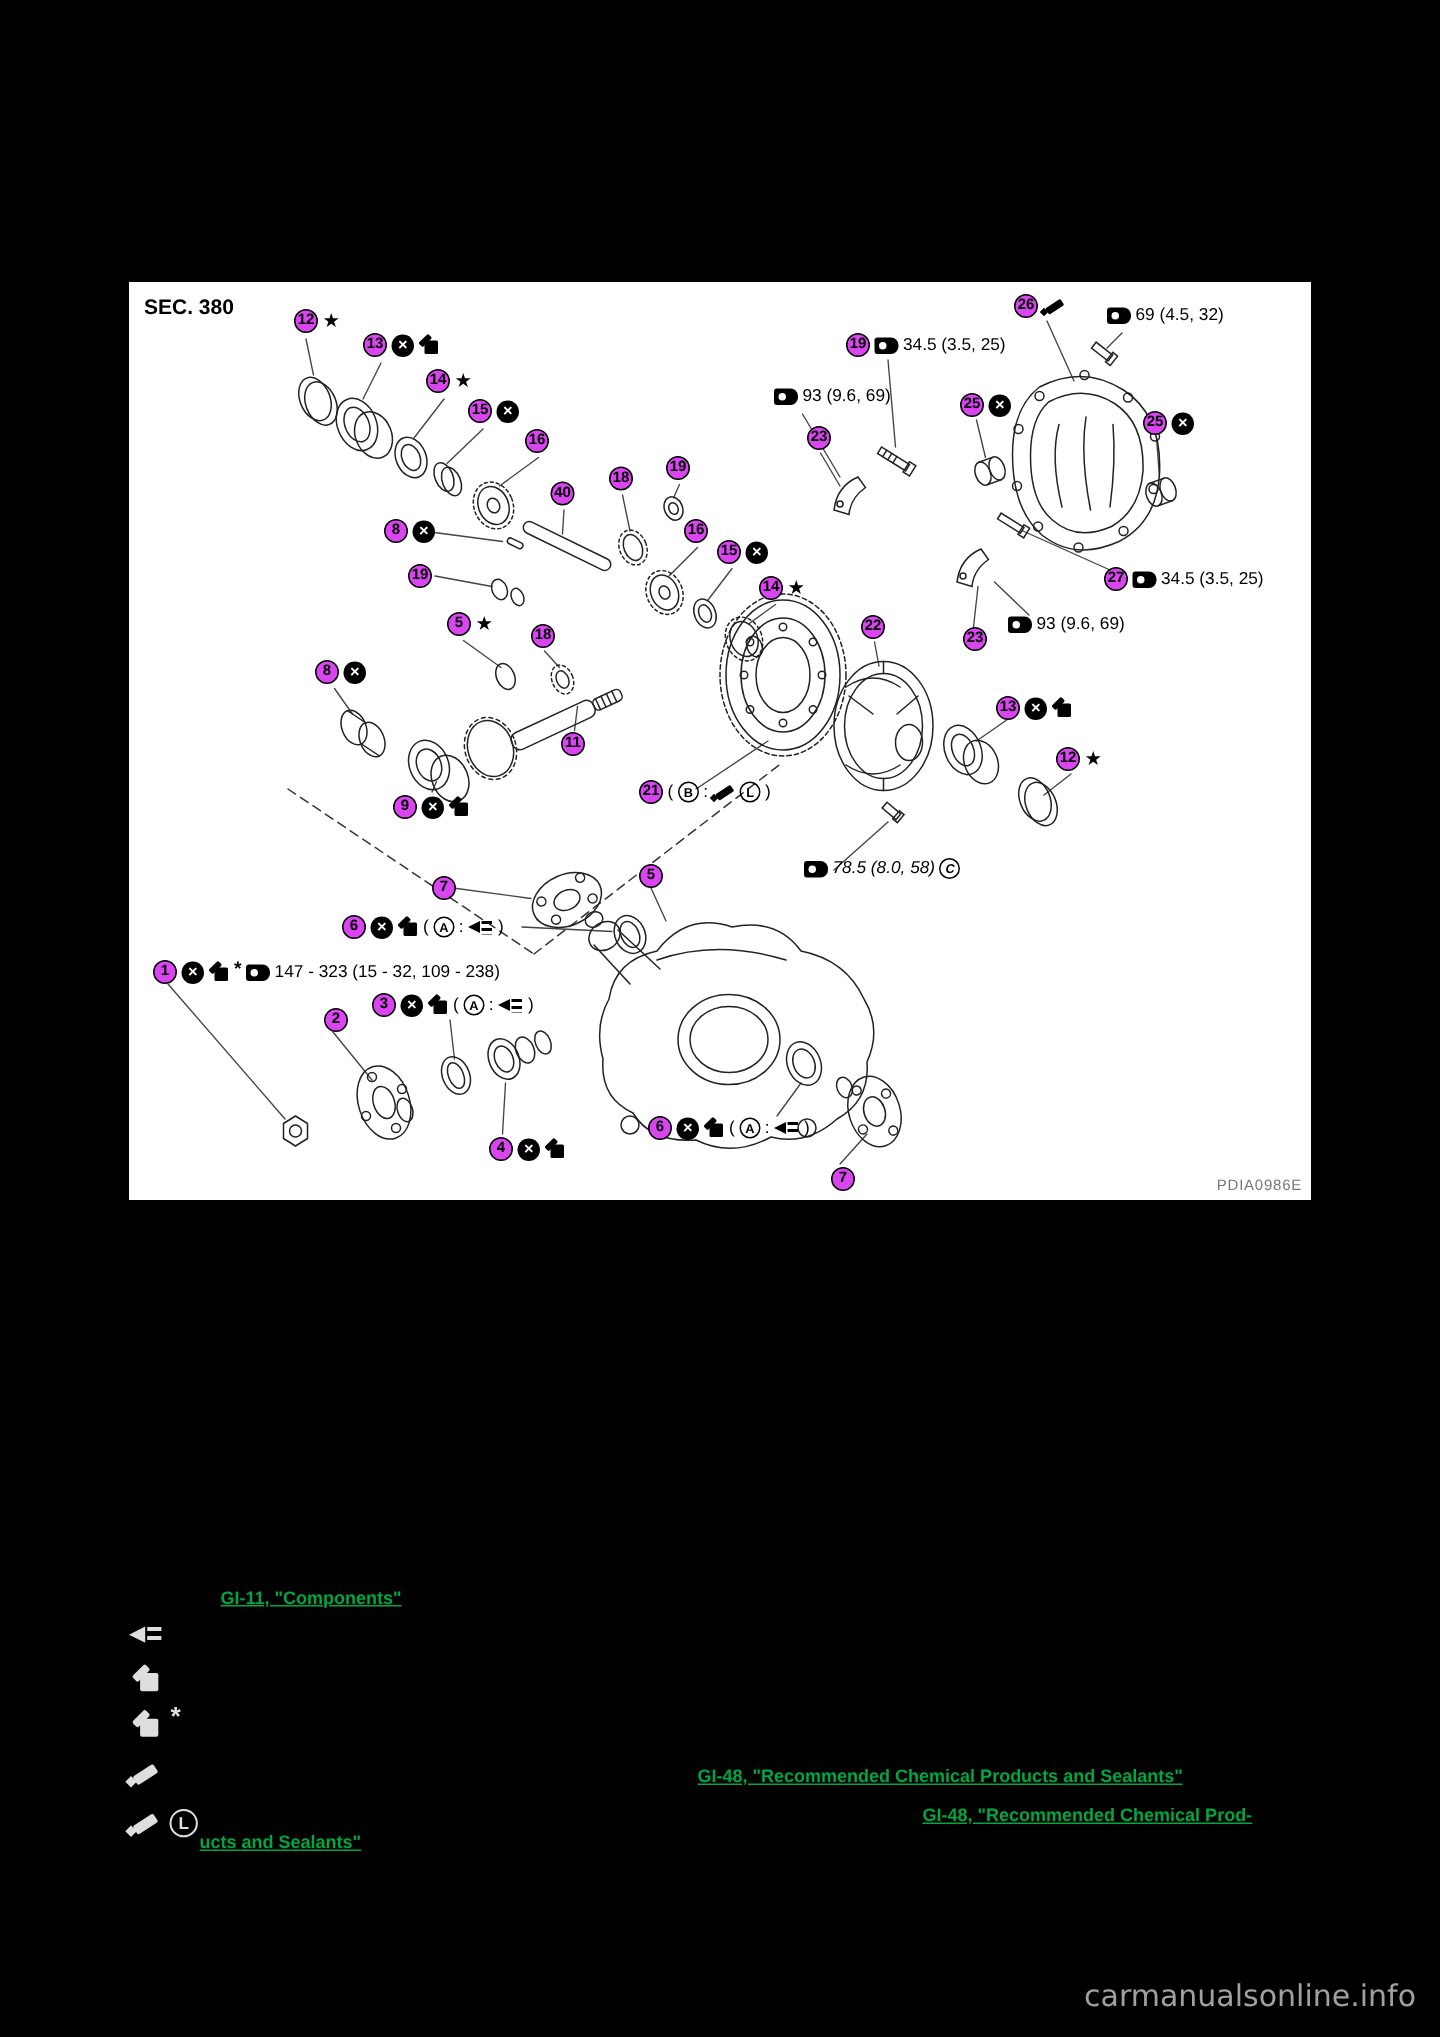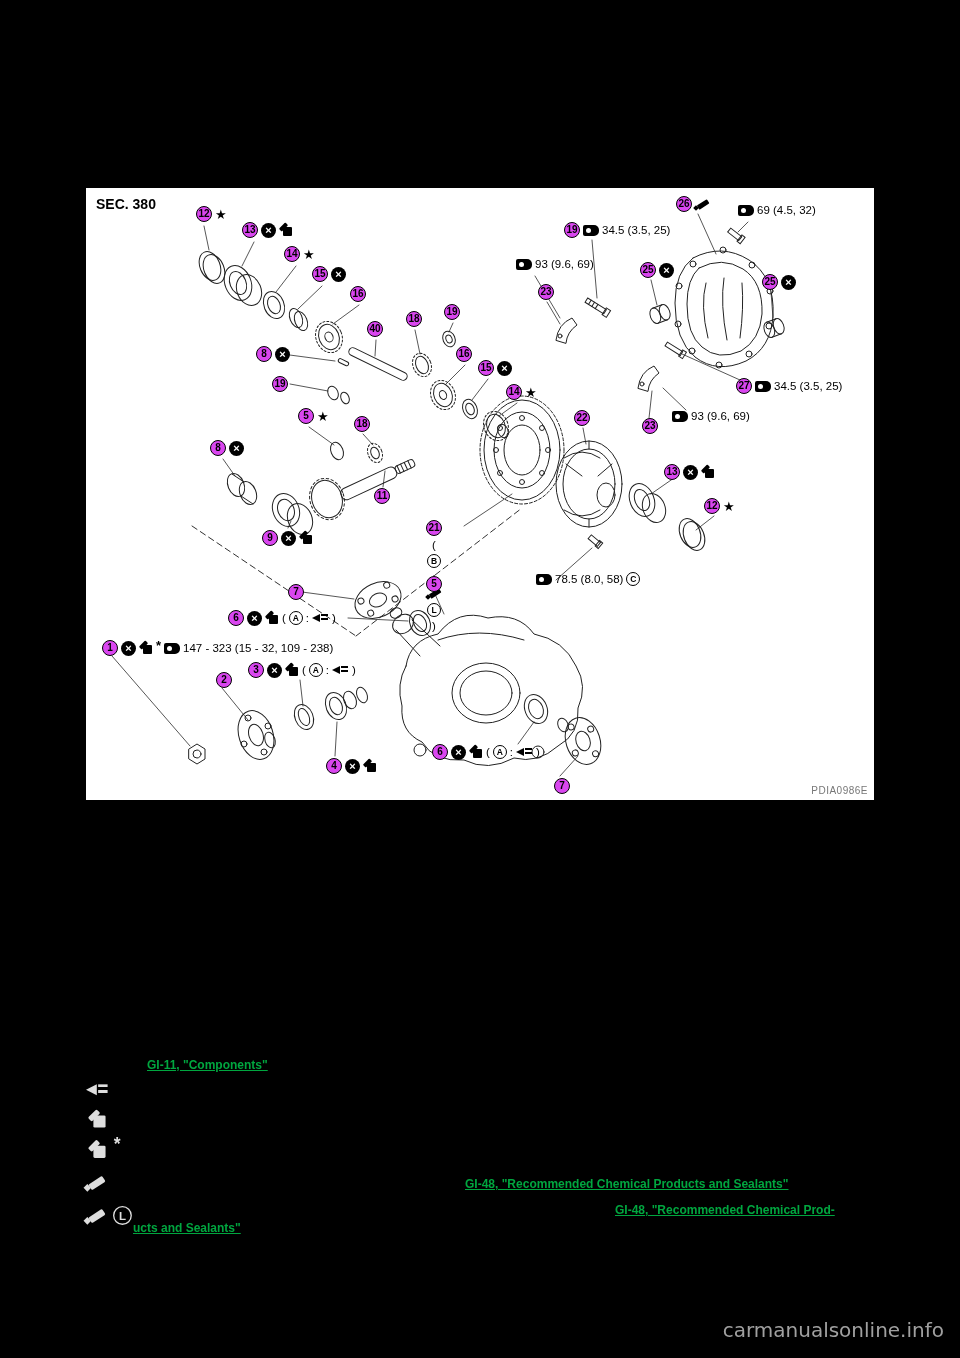--- a/index.html
+++ b/index.html
@@ -366,21 +366,21 @@
           <span class="nonreuse">×</span>
         </div>
         <div class="ann" style="left: 288px; top: 300px; text-align: right;">
           <span class="cnum">11</span>
         </div>
         <div class="ann" style="left: 176px; top: 342px;">
           <span class="cnum">9</span>
           <span class="nonreuse">×</span>
           <span class="icon icon-seal"></span>
         </div>
-        <div class="ann" style="left: 340px; top: 332px; flex-direction: column;">
+        <div class="ann" style="left: 340px; top: 332px;">
           <span class="cnum">21</span>
           <span class="txt">(</span>
           <span class="cletter">B</span>
           <span class="txt">:</span>
           <span class="icon icon-pen"></span>
           <span class="cletter">L</span>
           <span class="txt">)</span>
         </div>
         <div class="ann" style="left: 488px; top: 222px;">
           <span class="cnum">22</span>
@@ -427,21 +427,21 @@
         </div>
         <div class="ann" style="left: 578px; top: 276px;">
           <span class="cnum">13</span>
           <span class="nonreuse">×</span>
           <span class="icon icon-seal"></span>
         </div>
         <div class="ann" style="left: 618px; top: 310px;">
           <span class="cnum">12</span>
           <span class="star">★</span>
         </div>
-        <div class="ann" style="left: 450px; top: 384px;">
+        <div class="ann" style="left: 450px; top: 384px; font-style: italic;">
           <span class="icon icon-wrench"></span>
           <span class="txt">78.5 (8.0, 58)</span>
           <span class="cletter">C</span>
         </div>
         <div class="ann" style="left: 202px; top: 396px;">
           <span class="cnum">7</span>
         </div>
         <div class="ann" style="left: 340px; top: 388px;">
           <span class="cnum">5</span>
         </div>

